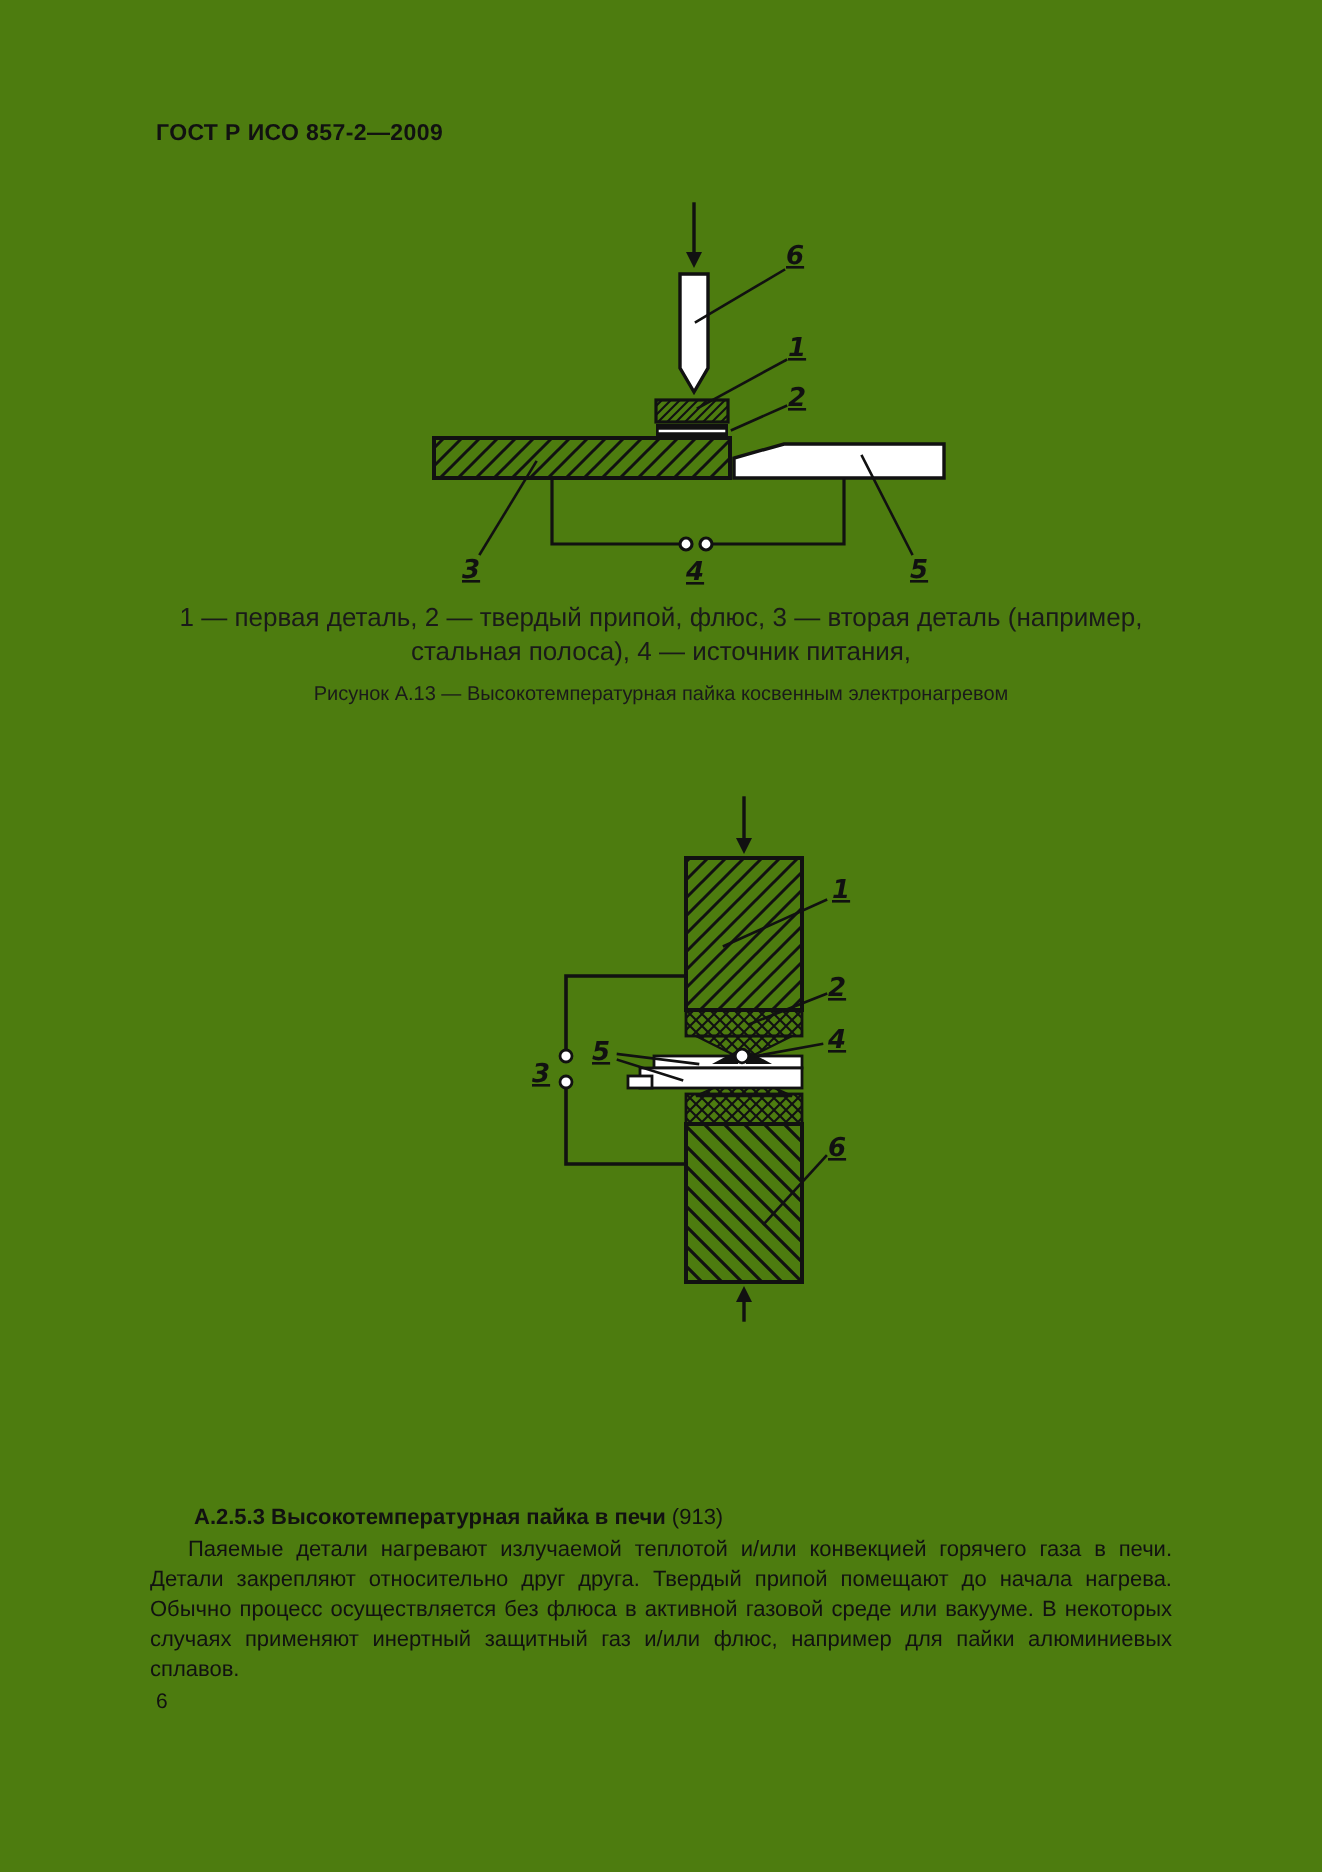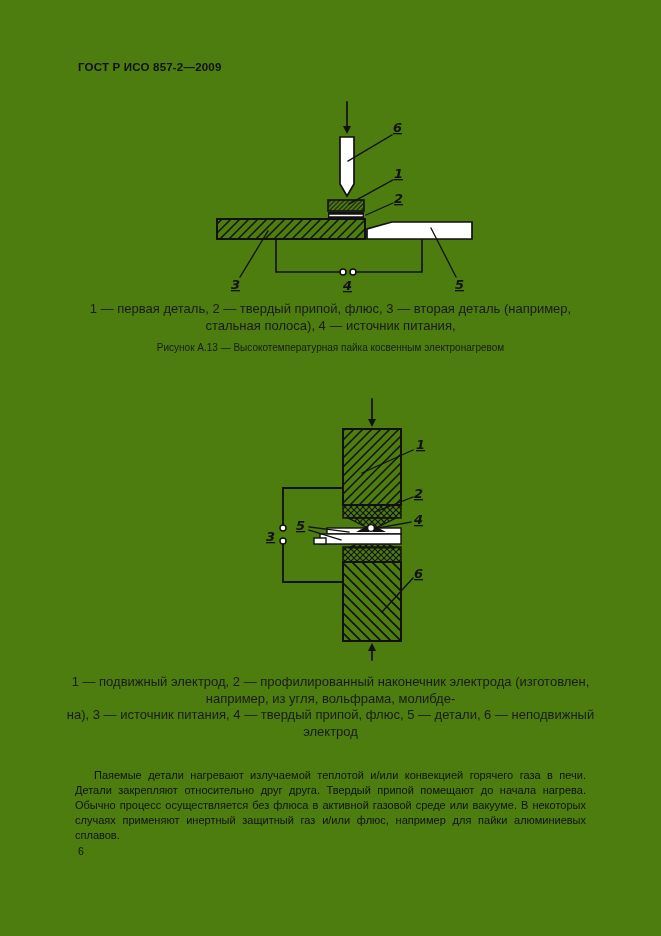--- a/index.html
+++ b/index.html
@@ -173,22 +173,21 @@
       <text class="lbl" x="266" y="541">3</text>
       <text class="lbl" x="414" y="578">6</text>
     </g>
   </svg>
 
   <div class="abs fig-caption" style="top:301px;">
     <div>1 — первая деталь, 2 — твердый припой, флюс, 3 — вторая деталь (например, стальная полоса), 4 — источник питания,</div>
   </div>
   <div class="abs fig-title" style="top:342px;">Рисунок А.13 — Высокотемпературная пайка косвенным электронагревом</div>
 
-  <div class="abs fig-caption" style="top:674px;">
-    <div>1 — подвижный электрод, 2 — профилированный наконечник электрода (изготовлен, например, из угля, вольфрама, молибде-</div>
-    <div>на), 3 — источник питания, 4 — твердый припой, флюс, 5 — детали, 6 — неподвижный электрод</div>
+
+  <div class="abs section-heading">
+    <b>А.2.5.3  Высокотемпературная пайка в печи</b><span> (913)</span>
   </div>
-
   <div class="abs body-par">Паяемые детали нагревают излучаемой теплотой и/или конвекцией горячего газа в печи. Детали закрепляют относительно друг друга. Твердый припой помещают до начала нагрева. Обычно процесс осуществляется без флюса в активной газовой среде или вакууме. В некоторых случаях применяют инертный защитный газ и/или флюс, например для пайки алюминиевых сплавов.</div>
 
   <div class="abs page-num">6</div>
 
 </div>
 
 </body></html>

